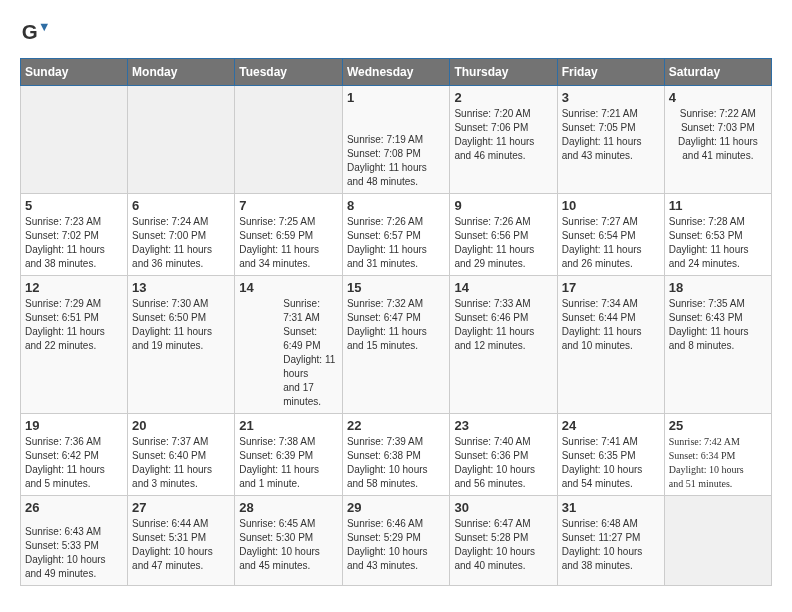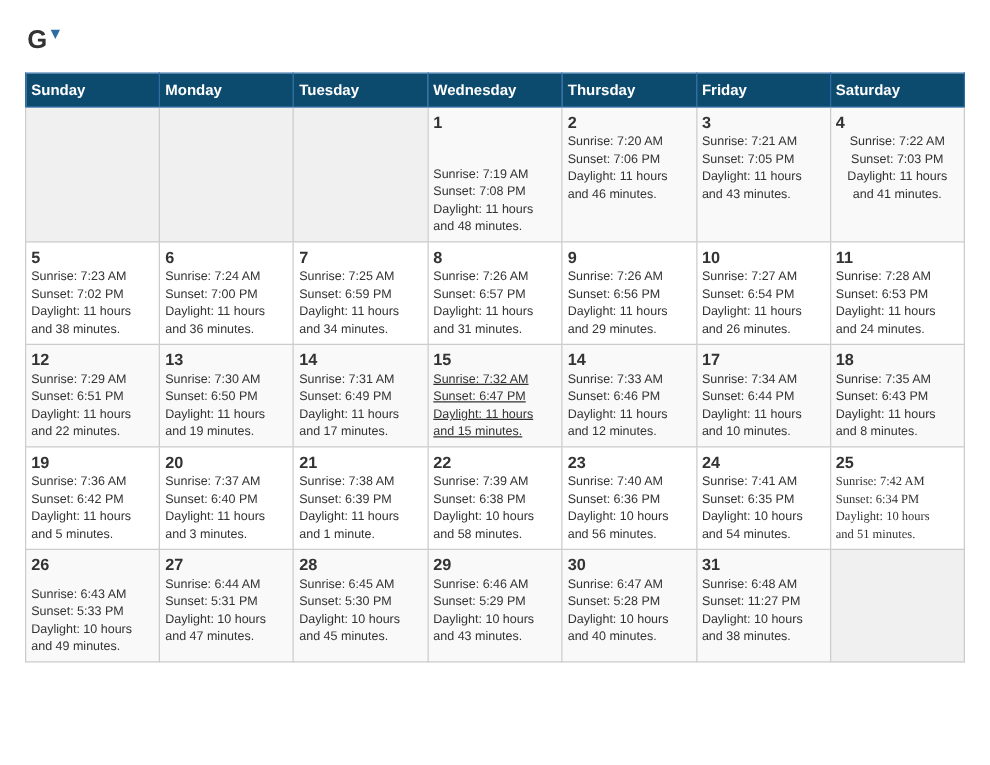--- a/index.html
+++ b/index.html
@@ -43,21 +43,21 @@
     .location {
       font-size: 14px;
       color: #555;
     }
     table {
       width: 100%;
       border-collapse: collapse;
       font-size: 11px;
     }
     thead th {
-      background-color: #0c4a6e;
+      background-color: #737373;
       color: #fff;
       padding: 6px 4px;
       text-align: left;
       font-size: 12px;
       font-weight: bold;
       border: 1px solid #2e6da4;
     }
     tbody td {
       border: 1px solid #ccc;
       vertical-align: top;
@@ -214,28 +214,28 @@
         </td>
         <td>
           <span class="day-num">13</span>
           <div class="day-info" style="white-space: pre-line;">Sunrise: 7:30 AM
 Sunset: 6:50 PM
 Daylight: 11 hours
 and 19 minutes.</div>
         </td>
         <td>
           <span class="day-num">14</span>
-          <div class="day-info" style="white-space: pre-line;">Sunrise: 7:31 AM
+          <div class="day-info" style="white-space: pre-line; margin-left: 44px;">Sunrise: 7:31 AM
 Sunset: 6:49 PM
 Daylight: 11 hours
 and 17 minutes.</div>
         </td>
         <td>
           <span class="day-num">15</span>
-          <div class="day-info" style="white-space: pre-line; text-decoration: underline;">Sunrise: 7:32 AM
+          <div class="day-info" style="white-space: pre-line;">Sunrise: 7:32 AM
 Sunset: 6:47 PM
 Daylight: 11 hours
 and 15 minutes.</div>
         </td>
         <td>
           <span class="day-num">14</span>
           <div class="day-info" style="white-space: pre-line;">Sunrise: 7:33 AM
 Sunset: 6:46 PM
 Daylight: 11 hours
 and 12 minutes.</div>

